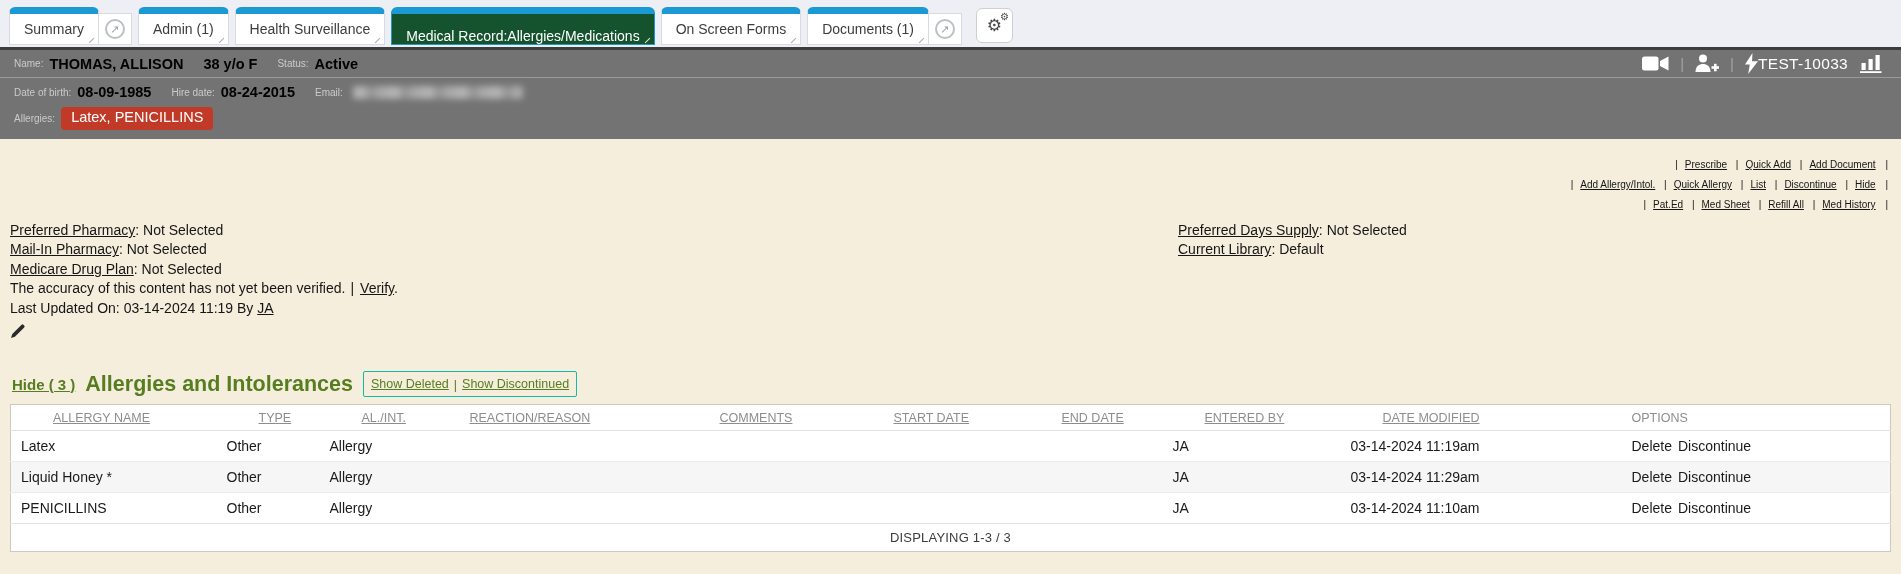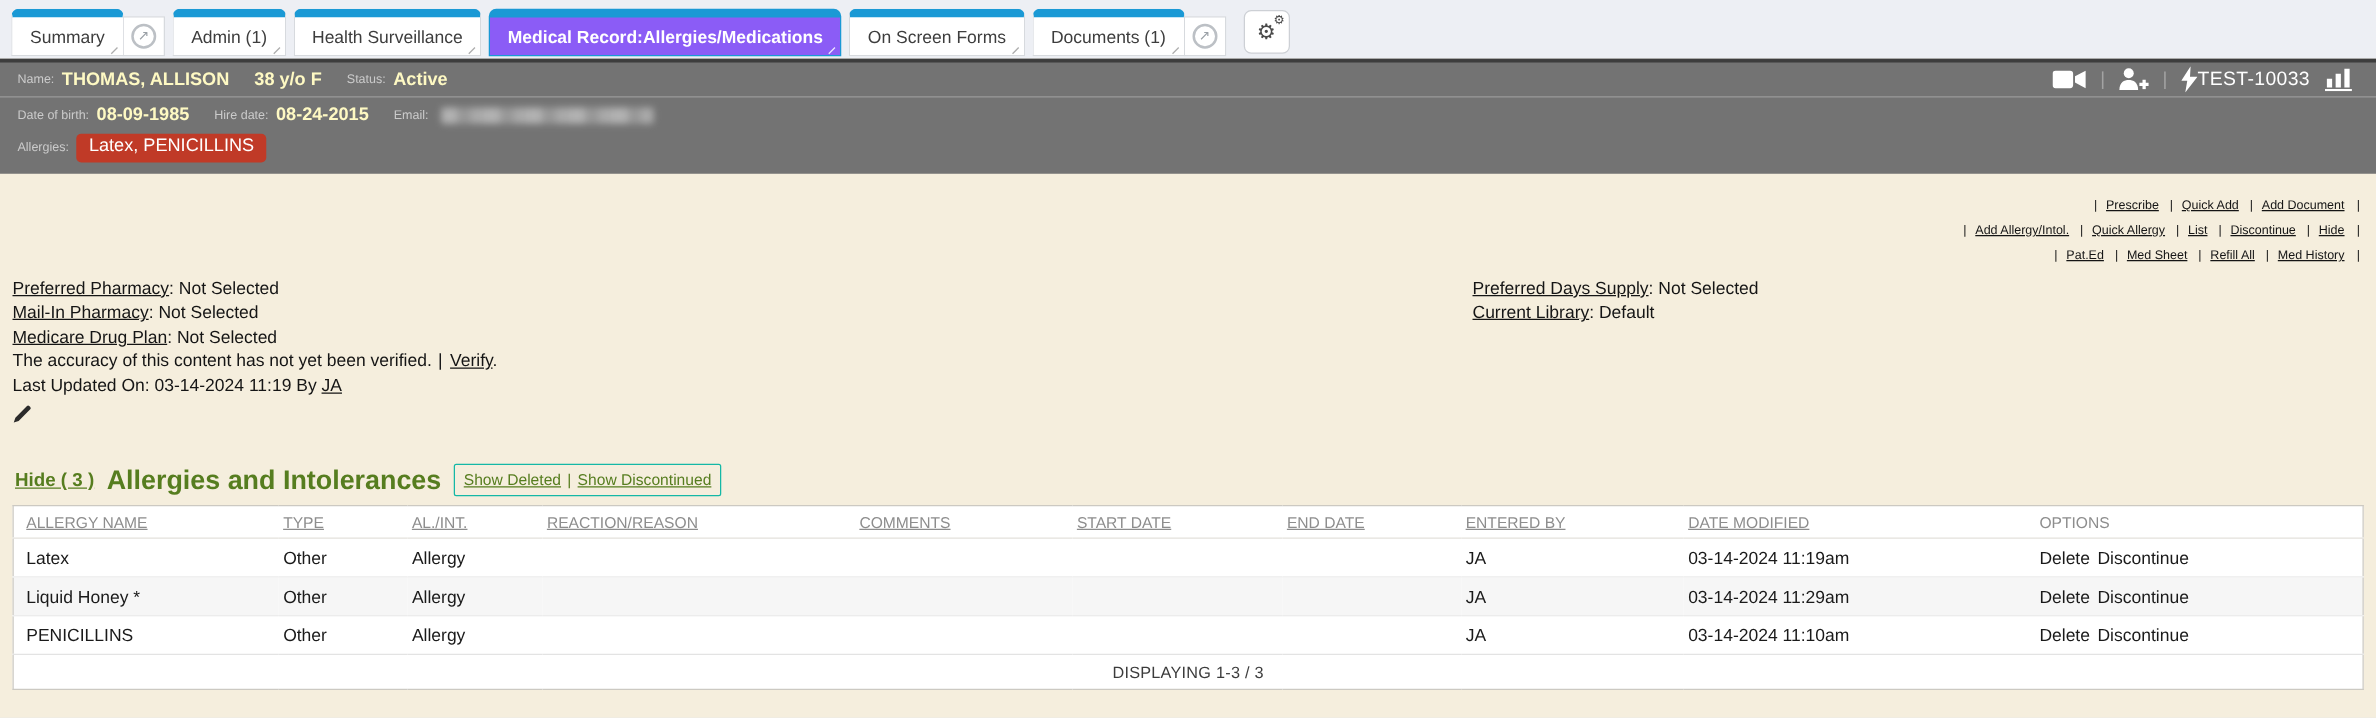--- a/index.html
+++ b/index.html
@@ -7,39 +7,39 @@
   body { font-family: "Liberation Sans", sans-serif; background:#e8e8e8; }
   .screen { width:1901px; height:574px; overflow:hidden; background:#f5eedd; position:relative; }
 
   
   .tabbar { height:47px; background:#edeff4; display:flex; align-items:flex-end; padding:0 0 2px 9px; }
   .tab { position:relative; display:flex; align-items:center; height:38px; background:#ffffff;
          border:1px solid #d7dade; border-top:7px solid #1a99d5; border-radius:6px 6px 0 0;
          padding:0 14px; margin-right:6px; font-size:14px; color:#3d3d3d; cursor:default; }
   .tab::after { content:""; position:absolute; right:3px; bottom:3px; width:7px; height:1px;
                 background:#adadad; transform:rotate(-45deg); }
-  .tab.active { background:#8b5cf6; border-color:#1a99d5; color:#fff; font-weight:bold; }
+  .tab.active { background:#14532d; border-color:#1a99d5; color:#fff; font-weight:normal;align-items:flex-end; }
   .tab.active::after { background:rgba(255,255,255,0.85); }
   .popout-seg { height:32px; width:34px; background:#fff; border:1px solid #d7dade;
                 display:flex; align-items:center; justify-content:center; margin:0 6px 0 -7px; }
   .popout-circle { width:20px; height:20px; border-radius:50%; border:2px solid #bcc0c5;
                    display:flex; align-items:center; justify-content:center;
                    color:#9aa0a6; font-size:11px; line-height:1; }
   .gear-btn { width:37px; height:35px; background:#fff; border:1px solid #cdd0d5; border-radius:6px;
               margin:0 0 2px 8px; display:flex; align-items:center; justify-content:center; }
   .gear-main { position:relative; font-size:17px; color:#4a4a4a; line-height:1; }
   .gear-small { position:absolute; top:-5px; right:-7px; font-size:10px; color:#4a4a4a; }
 
   
   .patientbar { background:#737373; border-top:3px solid #3d3d3d; color:#fff; }
   .pb-row1 { display:flex; align-items:center; height:28px; padding:0 14px; border-bottom:1px solid #9a9a9a; }
   .pb-row2 { display:flex; align-items:center; height:24px; padding:0 14px; margin-top:2px; }
   .pb-row3 { display:flex; align-items:center; padding:3px 14px 9px; }
   .pb-label { color:#cbcbcb; font-size:10px; margin-right:6px; white-space:pre; }
-  .pb-val { color:#fef9c3; font-weight:bold; font-size:14.5px; margin-right:20px; white-space:pre; }
+  .pb-val { color:#000000; font-weight:bold; font-size:14.5px; margin-right:20px; white-space:pre; }
   .pb-right { margin-left:auto; display:flex; align-items:center; padding-right:4px; }
   .pb-sep::before { content:"|"; color:#a3a3a3; font-size:15px; margin:0 11px; }
   .pb-icon { display:flex; align-items:center; }
   .pb-icon svg { display:block; }
   .patient-id { font-size:15.5px; color:#fff; margin:0 12px 0 0; letter-spacing:0.3px; }
   .blur-box { display:inline-block; width:170px; height:13px; margin-left:4px; border-radius:2px;
               background:repeating-linear-gradient(90deg,#bdbdbd 0 13px,#9f9f9f 13px 24px,#b3b3b3 24px 34px);
               filter:blur(3px); opacity:0.85; }
   .allergy-badge { background:#c03a27; color:#fff; font-size:14.5px; padding:3px 10px 4px;
                    border-radius:4px; line-height:1.1; }
@@ -63,21 +63,21 @@
   .section-title { color:#567d1f; font-weight:bold; font-size:21.5px; margin-right:10px; white-space:pre; }
   .annotation-box { border:1px solid #14b8a6; border-radius:2px; padding:3px 7px; display:flex; align-items:center;text-align:right; }
   .show-link { color:#567d1f; font-size:12.5px; white-space:pre; }
   .ann-sep::before { content:"|"; color:#567d1f; font-size:12.5px; margin:0 5px; }
 
   
   table.allergy-table { width:100%; border-collapse:collapse; background:#fff;
                         border:1px solid #ccc9c2; margin-top:7px; }
   .allergy-table th { font-size:12.5px; font-weight:normal; color:#8d8d8d; text-align:left;
                       padding:6px 4px 5px; border-bottom:1px solid #e3e1dc; white-space:nowrap; }
-  .allergy-table th .th-u { text-decoration:underline; }
+  .allergy-table th .th-u { text-decoration:underline;margin-left:32px; }
   .allergy-table td { font-size:14px; color:#1a1a1a; padding:7px 4px; }
   .allergy-table tbody tr { border-top:1px solid #ececec; }
   .allergy-table tbody tr:nth-child(even) { background:#f6f6f6; }
   .allergy-table .first-col { padding-left:10px; }
   .allergy-table tfoot td { text-align:center; border-top:1px solid #e3e3e3; font-size:13px;
                             color:#3c3c3c; padding:6px; letter-spacing:0.2px; }
   .opt-action { margin-right:6px; }
 </style>
 </head>
 <body>

